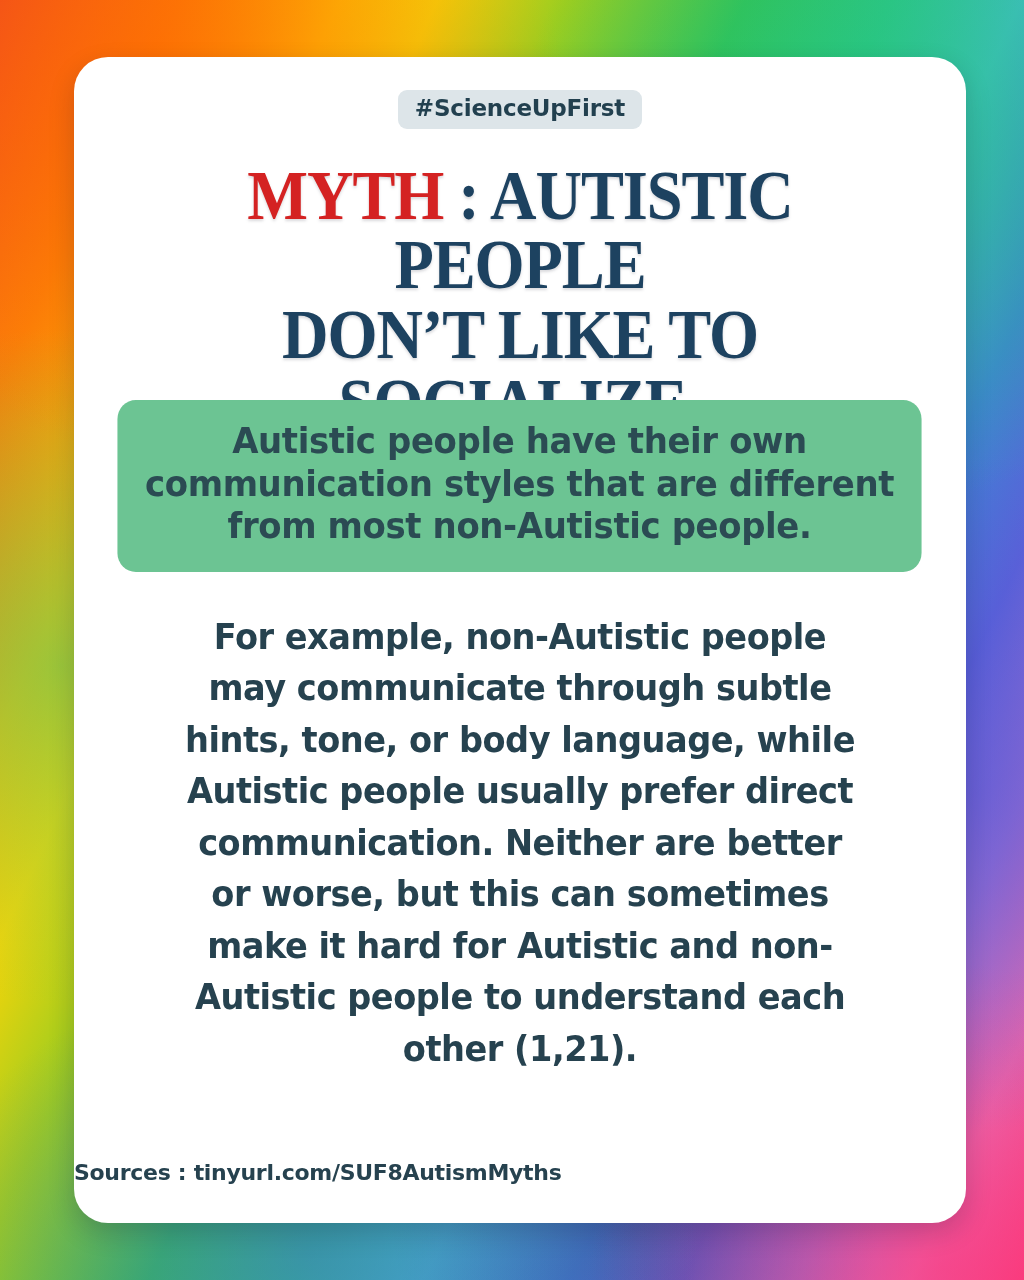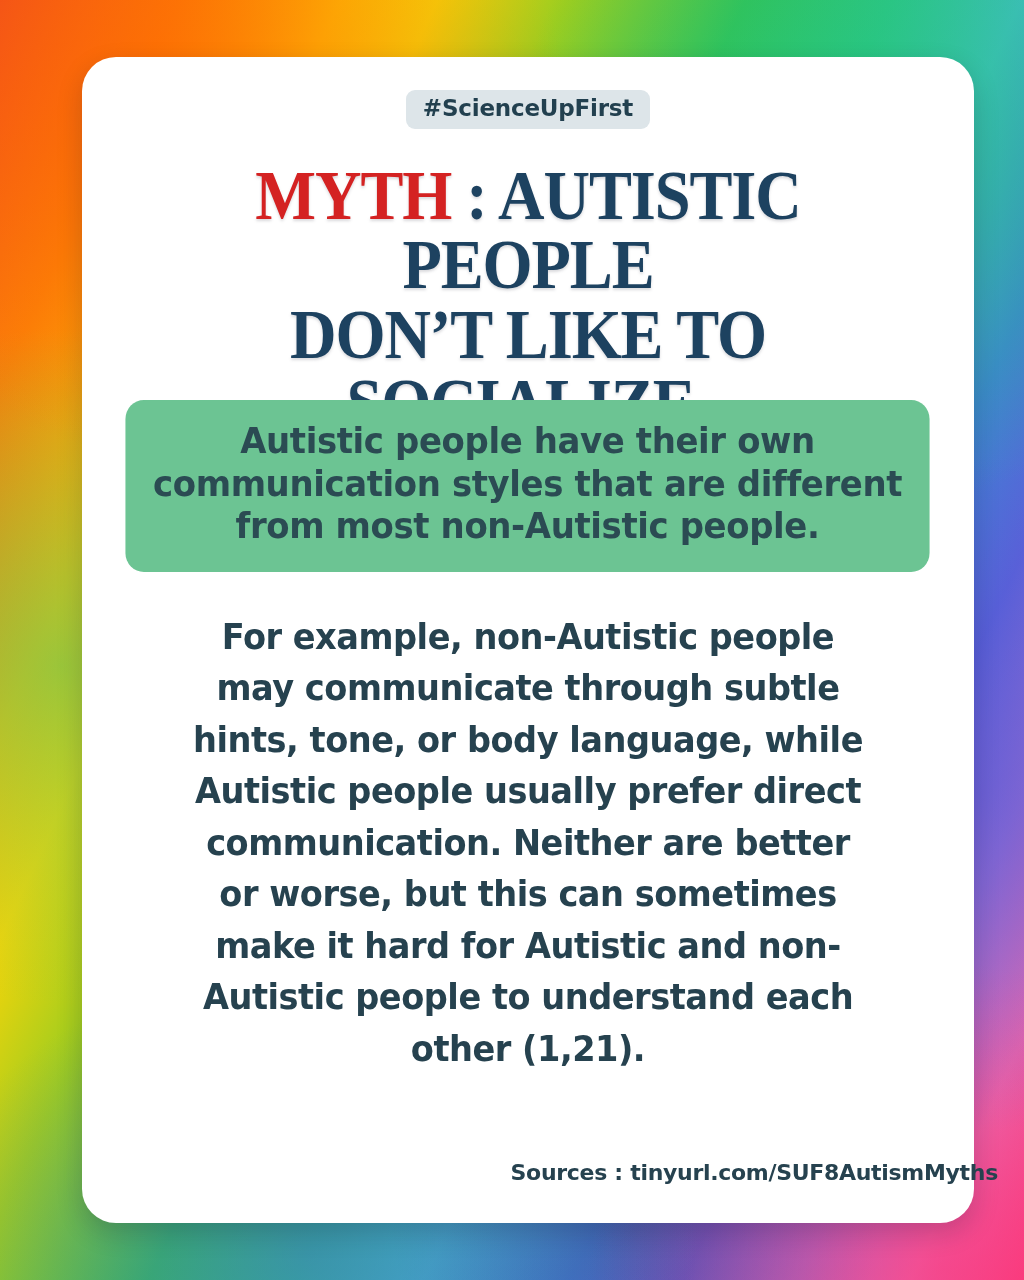--- a/index.html
+++ b/index.html
@@ -52,21 +52,21 @@
       radial-gradient(ellipse 50% 40% at 6%  52%, rgba(40,195,120,0.45) 0%, rgba(40,195,120,0) 66%),
       radial-gradient(ellipse 52% 40% at 95% 62%, rgba(80,85,215,0.48) 0%, rgba(80,85,215,0) 66%),
       radial-gradient(ellipse 58% 34% at 30% 98%, rgba(70,90,200,0.45) 0%, rgba(70,90,200,0) 66%),
       radial-gradient(ellipse 52% 36% at 92% 99%, rgba(250,55,125,0.60) 0%, rgba(250,55,125,0) 66%),
       radial-gradient(ellipse 34% 22% at 62% 96%, rgba(60,45,80,0.30) 0%, rgba(60,45,80,0) 70%);
   }
 
   
   .card {
     position: absolute;
-    left: 82px;
+    left: 74px;
     top: 57px;
     width: 892px;
     height: 1166px;
     background: #ffffff;
     border-radius: 34px;
     box-shadow: 0 10px 26px rgba(25,15,45,0.20);
     box-sizing: border-box;
     padding: 0;
   }
 
@@ -151,27 +151,26 @@
     transform-origin: center top;
     white-space: pre-line;
   }
 
   
   .sources {
     position: absolute;
     left: 0;
     top: 1103px;
     width: 100%;
-    text-align: right;
+    text-align: left;
     font-family: "DejaVu Sans", sans-serif;
     font-weight: bold;
     font-size: 22px;
     color: #26424f;
     letter-spacing: -0.3px;
-    padding-left: 24px;
   }
 </style>
 </head>
 <body>
 
 <div id="poster">
 
   <div class="bg-gradient"></div>
   <div class="bg-overlay"></div>
 

